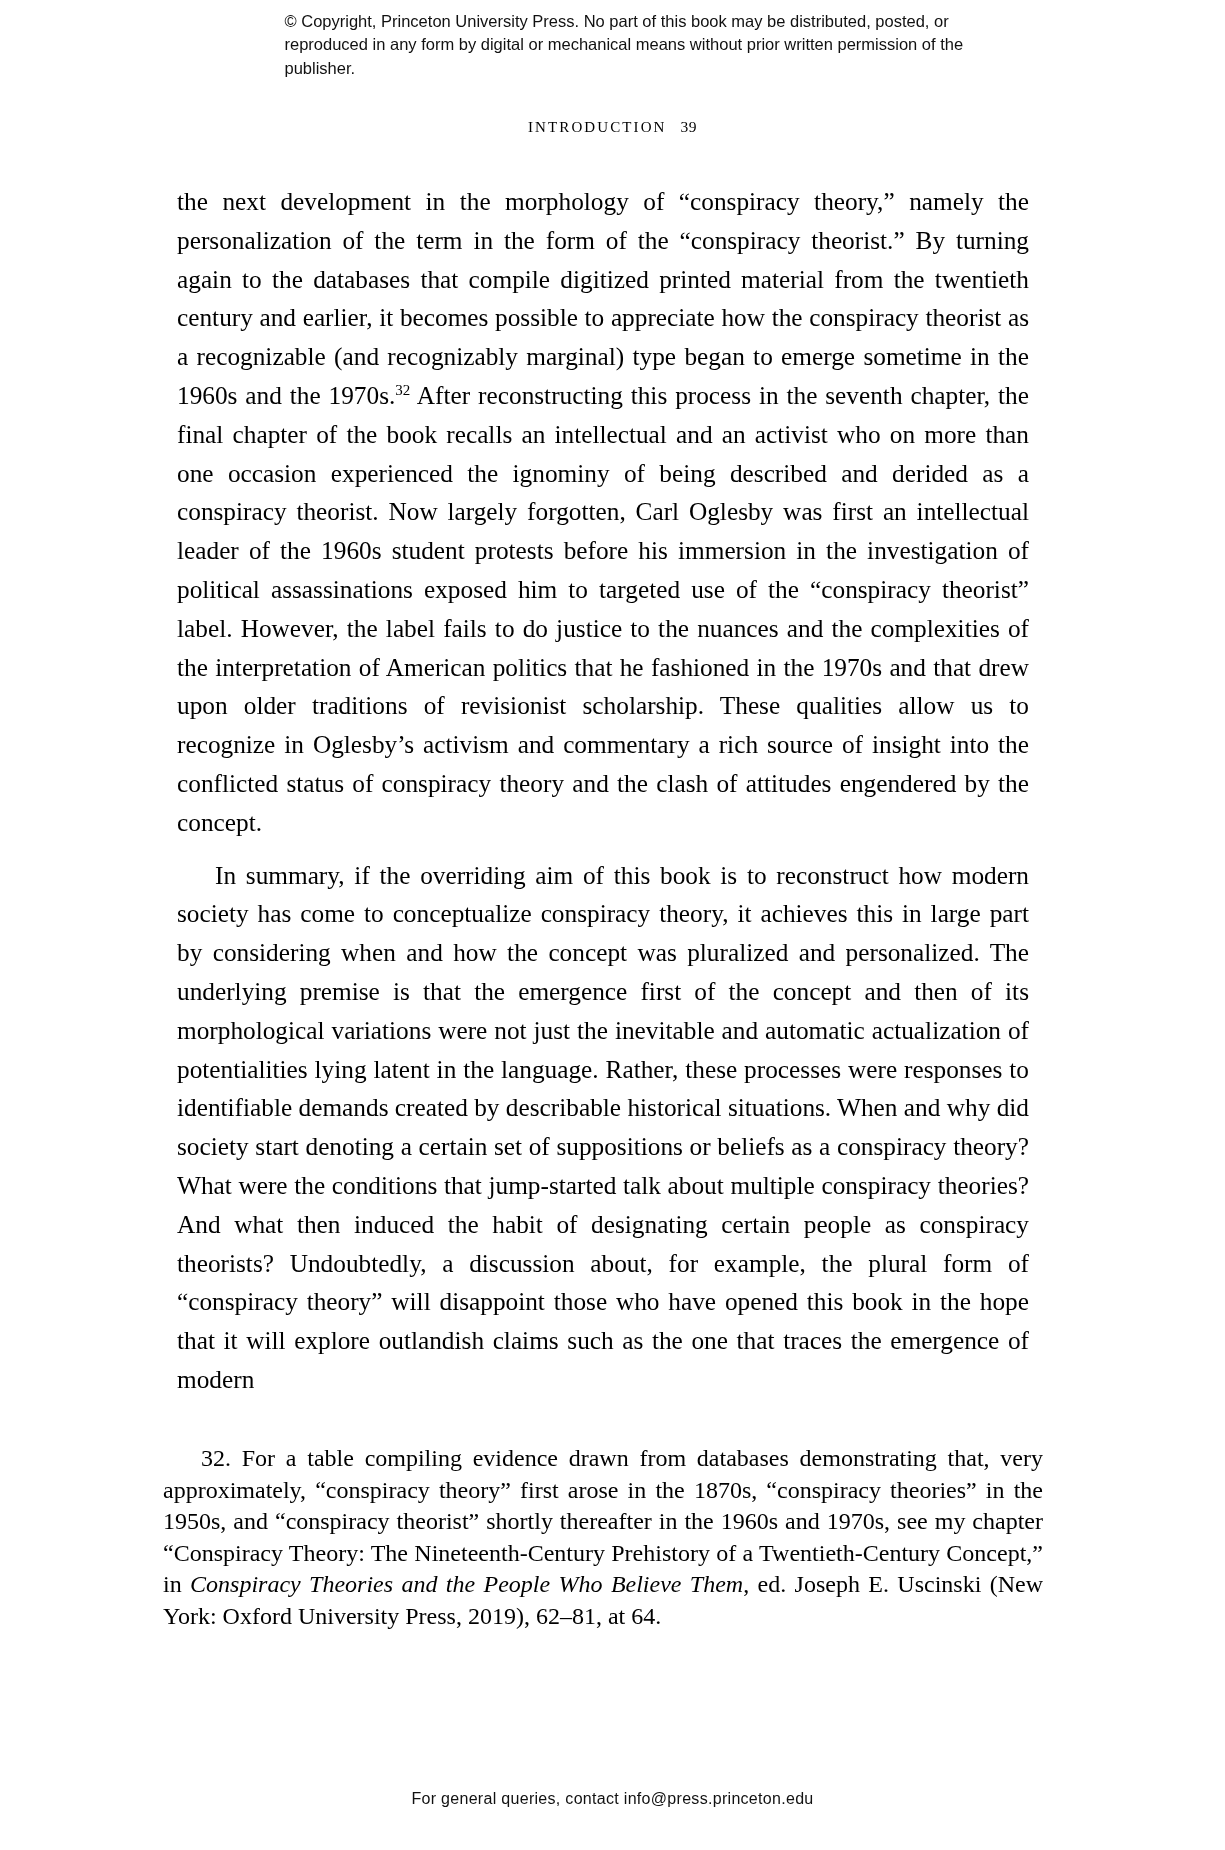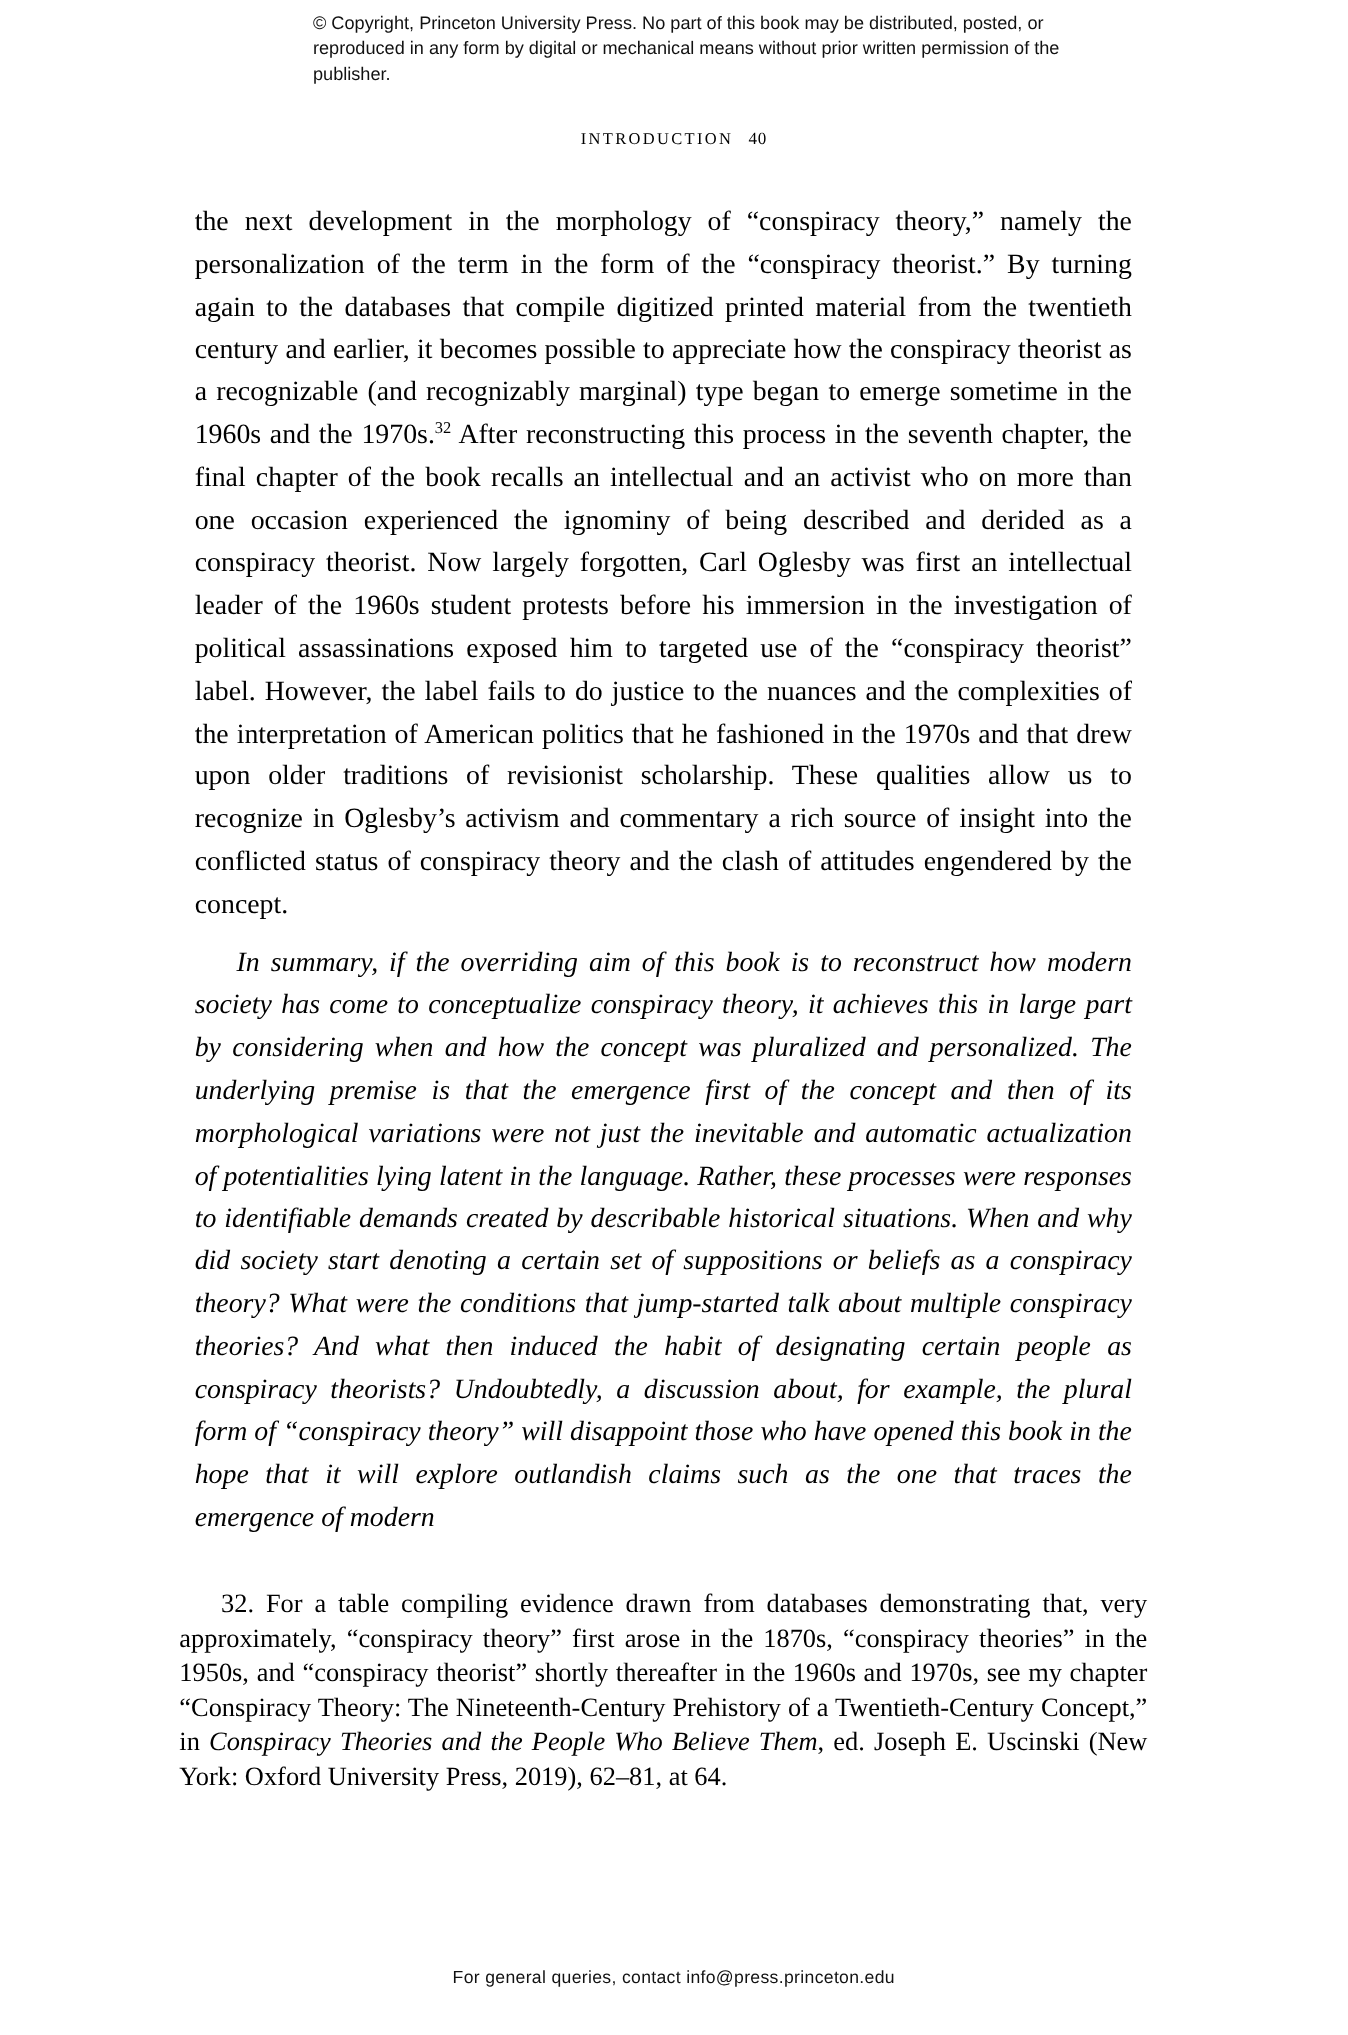--- a/index.html
+++ b/index.html
@@ -67,21 +67,20 @@
   .body-col p {
     margin: 14px;
     font-size: 25.3px;
     line-height: 38.8px;
     text-align: justify;
     text-justify: inter-word;
     hyphens: none;
   }
   .body-col p.indent {
     text-indent: 38px;
-    font-style: italic;
   }
   sup.fn {
     font-size: 15px;
     vertical-align: super;
     line-height: 0;
   }
 
   
   .footnote {
     position: absolute;
@@ -114,21 +113,21 @@
 </head>
 <body>
 
 <div class="page">
 
   <div class="copyright">
     <span class="copyright-inner">© Copyright, Princeton University Press. No part of this book may be distributed, posted, or reproduced in any form by digital or mechanical means without prior written permission of the publisher.</span>
   </div>
 
   <div class="running-head">
-    <span>INTRODUCTION</span><span class="folio">40</span>
+    <span>INTRODUCTION</span><span class="folio">39</span>
   </div>
 
   <div class="body-col">
     <p><span>the next development in the morphology of “conspiracy theory,” namely the personalization of the term in the form of the “conspiracy theorist.” By turning again to the databases that compile digitized printed material from the twentieth century and earlier, it becomes possible to appreciate how the conspiracy theorist as a recognizable (and recognizably marginal) type began to emerge sometime in the 1960s and the 1970s.</span><sup class="fn">32</sup><span> After reconstructing this process in the seventh chapter, the final chapter of the book recalls an intellectual and an activist who on more than one occasion experienced the ignominy of being described and derided as a conspiracy theorist. Now largely forgotten, Carl Oglesby was first an intellectual leader of the 1960s student protests before his immersion in the investigation of political assassinations exposed him to targeted use of the “conspiracy theorist” label. However, the label fails to do justice to the nuances and the complexities of the interpretation of American politics that he fashioned in the 1970s and that drew upon older traditions of revisionist scholarship. These qualities allow us to recognize in Oglesby’s activism and commentary a rich source of insight into the conflicted status of conspiracy theory and the clash of attitudes engendered by the concept.</span></p>
     <p class="indent">In summary, if the overriding aim of this book is to reconstruct how modern society has come to conceptualize conspiracy theory, it achieves this in large part by considering when and how the concept was pluralized and personalized. The underlying premise is that the emergence first of the concept and then of its morphological variations were not just the inevitable and automatic actualization of potentialities lying latent in the language. Rather, these processes were responses to identifiable demands created by describable historical situations. When and why did society start denoting a certain set of suppositions or beliefs as a conspiracy theory? What were the conditions that jump-started talk about multiple conspiracy theories? And what then induced the habit of designating certain people as conspiracy theorists? Undoubtedly, a discussion about, for example, the plural form of “conspiracy theory” will disappoint those who have opened this book in the hope that it will explore outlandish claims such as the one that traces the emergence of modern</p>
   </div>
 
   <div class="footnote">
     <p><span>32.</span><span> For a table compiling evidence drawn from databases demonstrating that, very approximately, “conspiracy theory” first arose in the 1870s, “conspiracy theories” in the 1950s, and “conspiracy theorist” shortly thereafter in the 1960s and 1970s, see my chapter “Conspiracy Theory: The Nineteenth-Century Prehistory of a Twentieth-Century Concept,” in </span><i>Conspiracy Theories and the People Who Believe Them</i><span>, ed. Joseph E. Uscinski (New York: Oxford University Press, 2019), 62–81, at 64.</span></p>
   </div>

